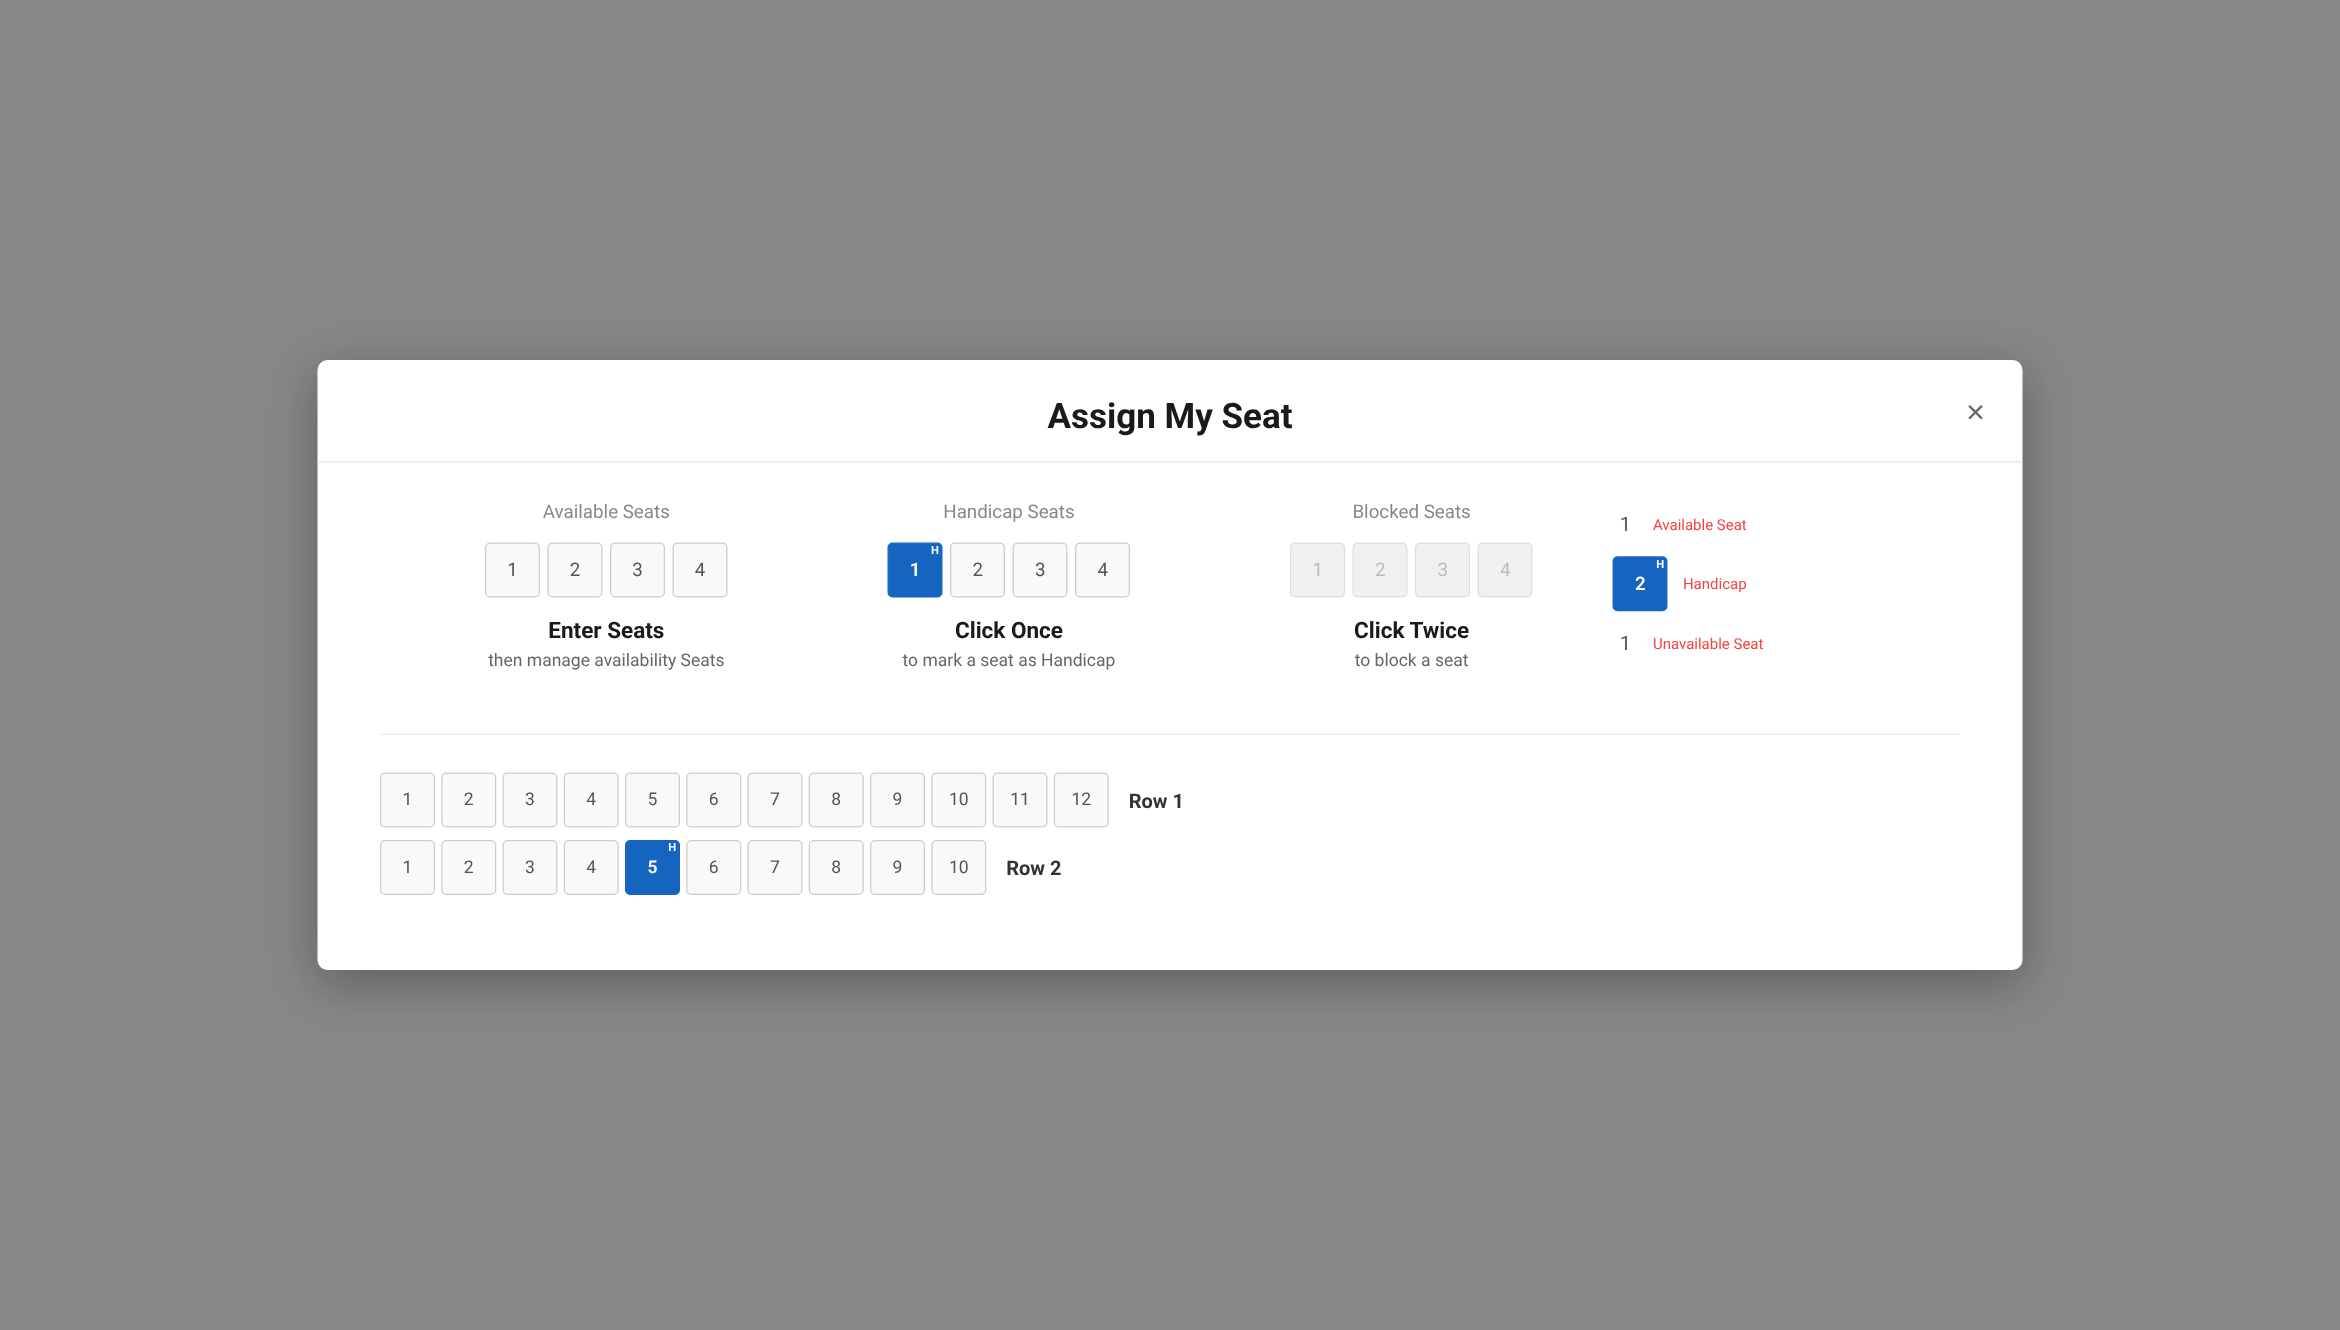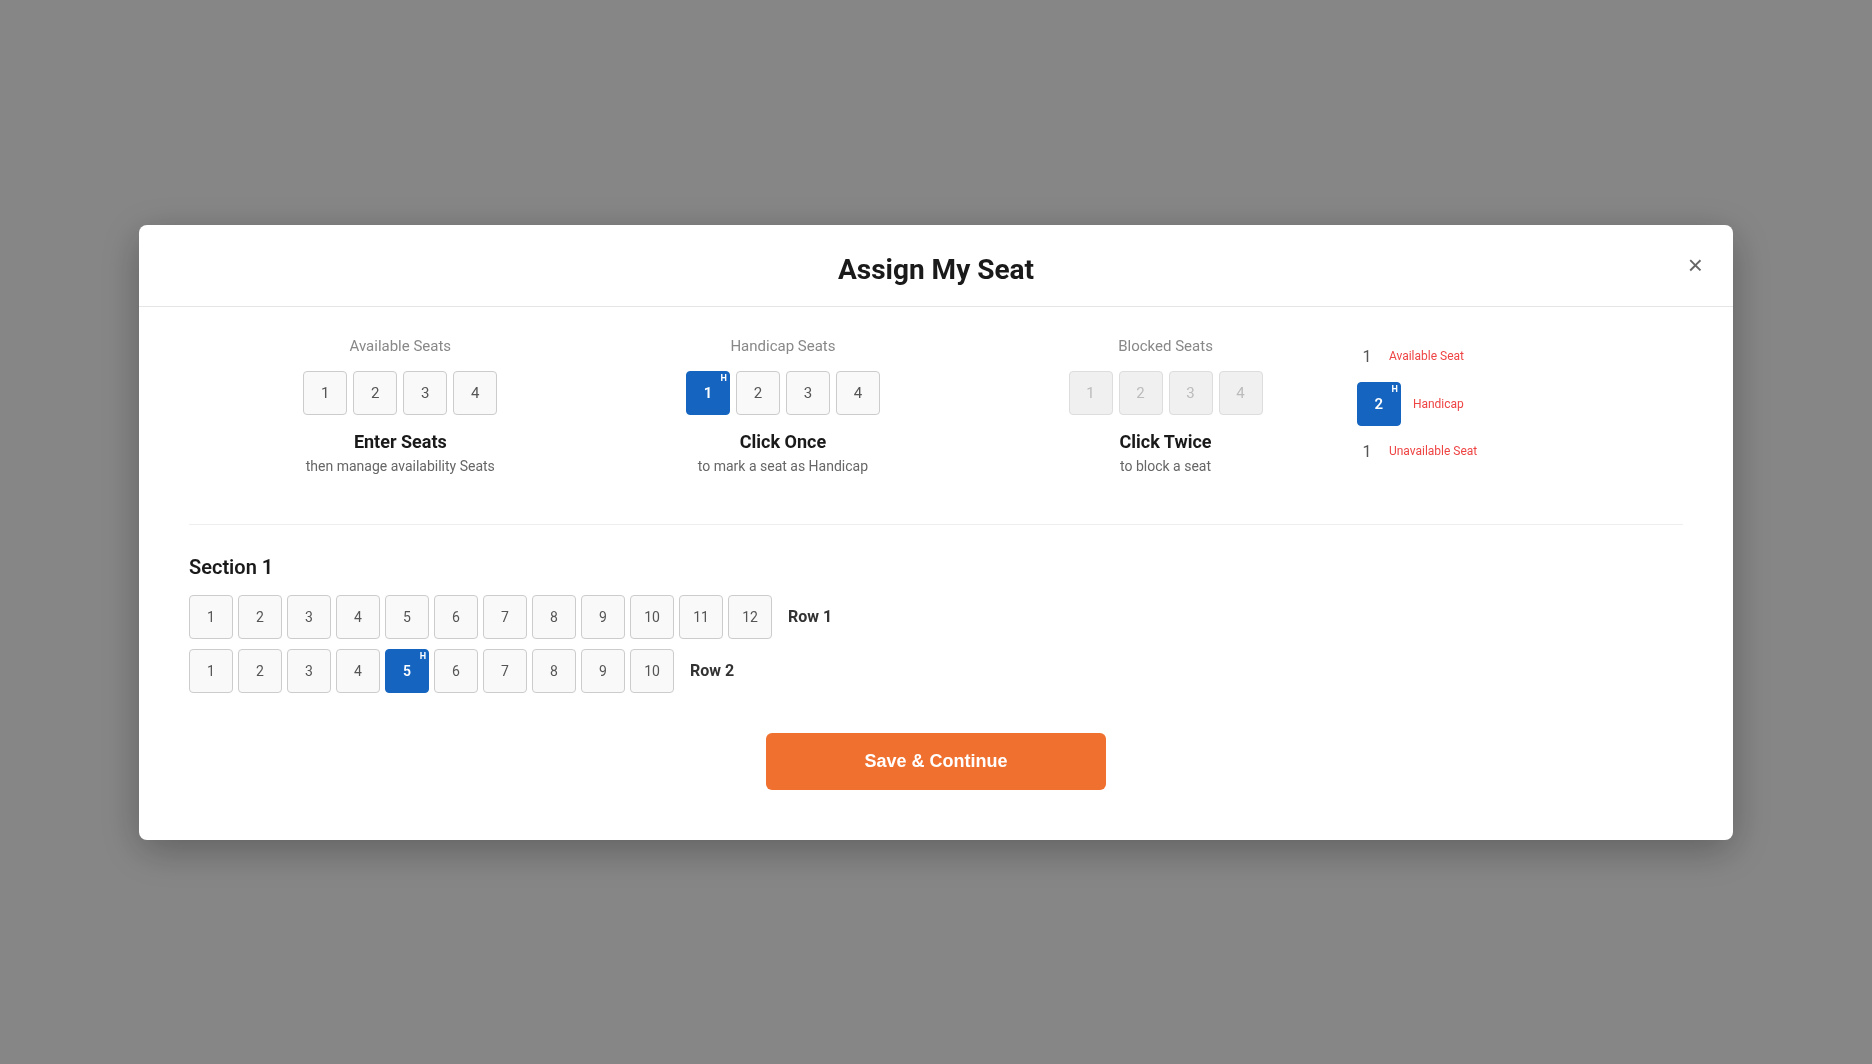--- a/index.html
+++ b/index.html
@@ -17,21 +17,21 @@
       position: fixed;
       top: 0; left: 0; right: 0; bottom: 0;
       background: rgba(0,0,0,0.4);
       display: flex;
       align-items: center;
       justify-content: center;
     }
     .modal {
       background: #fff;
       border-radius: 8px;
-      width: 1594px;
+      width: 1364px;
       max-height: 900px;
       overflow-y: auto;
       position: relative;
       padding: 0;
       box-shadow: 0 10px 40px rgba(0,0,0,0.3);
     }
     .modal-header {
       display: flex;
       align-items: center;
       justify-content: center;
@@ -303,21 +303,20 @@
           <div class="legend-key-item">
             <span class="legend-key-num">1</span>
             <span class="legend-key-label">Unavailable Seat</span>
           </div>
         </div>
 
       </div>
 
       <div class="divider"></div>
 
-      <div class="section-title">Section 1</div>
 
       <div class="row-container">
         <div class="row-seats">
           <div class="row-seat">1</div>
           <div class="row-seat">2</div>
           <div class="row-seat">3</div>
           <div class="row-seat">4</div>
           <div class="row-seat">5</div>
           <div class="row-seat">6</div>
           <div class="row-seat">7</div>
@@ -339,18 +338,15 @@
           <div class="row-seat handicap">5<span class="h-badge">H</span></div>
           <div class="row-seat">6</div>
           <div class="row-seat">7</div>
           <div class="row-seat">8</div>
           <div class="row-seat">9</div>
           <div class="row-seat">10</div>
         </div>
         <span class="row-label">Row 2</span>
       </div>
 
-      <div class="save-btn-container">
-        <button class="save-btn">Save &amp; Continue</button>
-      </div>
     </div>
   </div>
 </div>
 
 </body></html>

